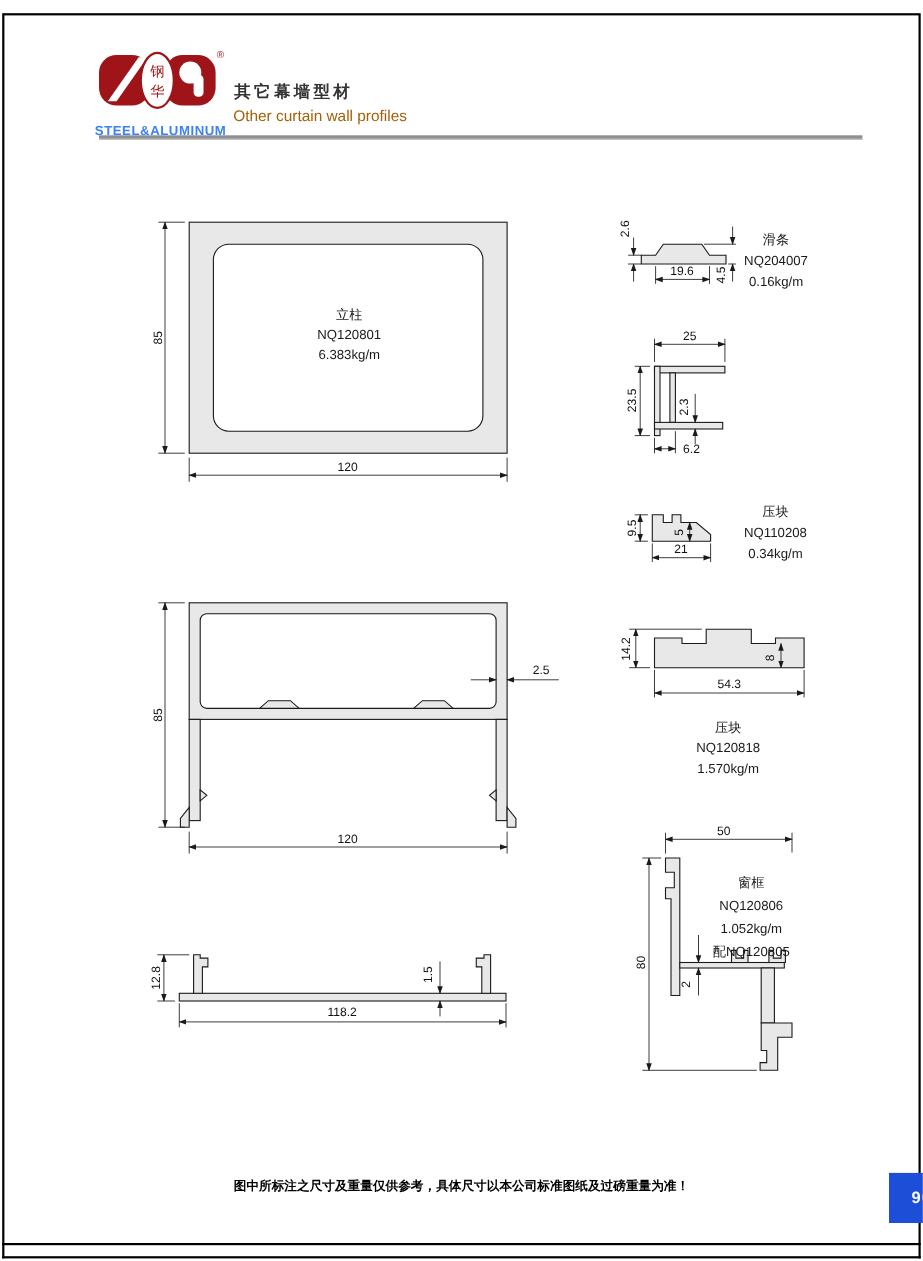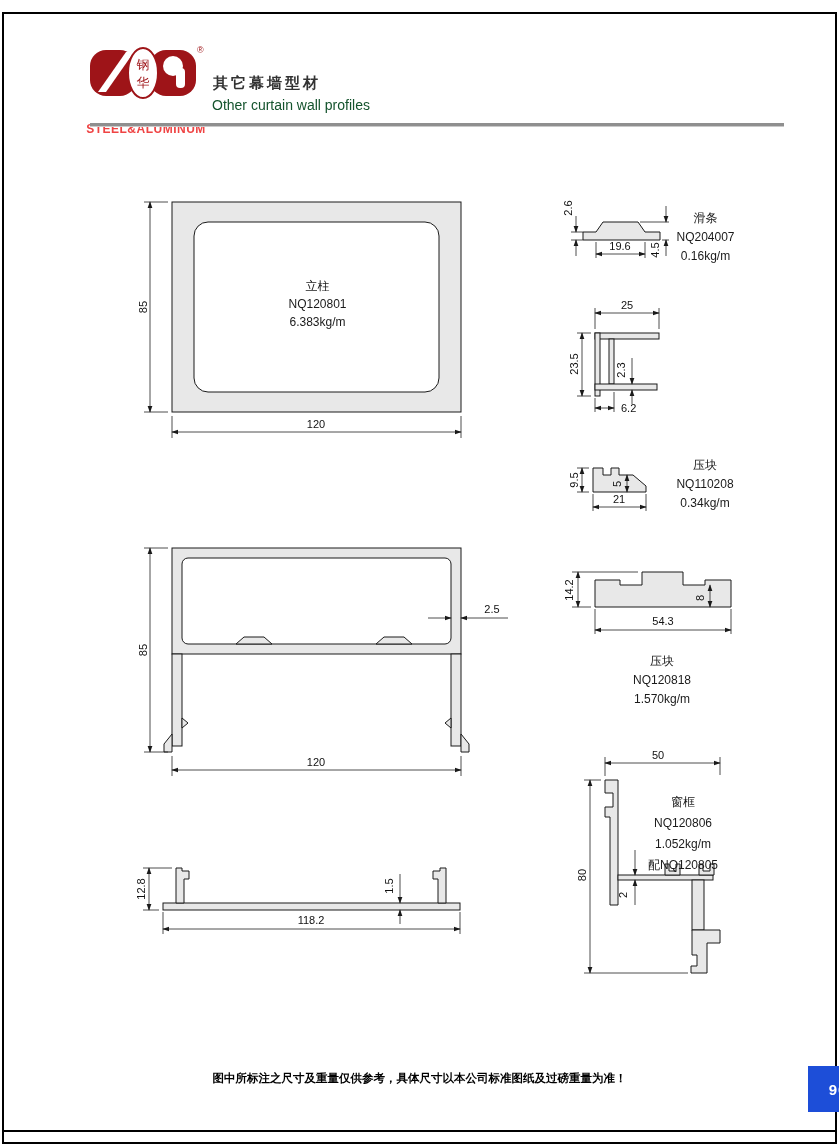--- a/index.html
+++ b/index.html
@@ -8,22 +8,22 @@
   .frame{position:absolute;left:2px;top:12px;width:831px;height:1116px;border:2px solid #000;}
   .frame-bottom{position:absolute;left:2px;top:1130px;width:831px;height:12px;border:2px solid #000;border-top:none;}
   svg.draw{position:absolute;overflow:visible;}
   .prof{fill:#e8e8e8;stroke:#1a1a1a;stroke-width:1;}
   .cavity{fill:#ffffff;stroke:#1a1a1a;stroke-width:1;}
   .dl{stroke:#222;stroke-width:0.8;fill:none;}
   .dt{font-size:11px;fill:#111;font-family:"Liberation Sans","DejaVu Sans",sans-serif;}
   .lbl{position:absolute;text-align:center;font-size:12px;line-height:19px;color:#1a1a1a;}
   .lbl span{display:block;}
   .title-zh{position:absolute;left:213px;top:74px;font-size:15px;font-weight:bold;letter-spacing:3px;color:#333;}
-  .title-en{position:absolute;left:212px;top:97px;font-size:14px;color:#14532d;}
-  .brand{position:absolute;left:84px;top:122px;width:124px;text-align:center;font-size:12px;font-weight:bold;color:#ef4444;letter-spacing:0.5px;}
+  .title-en{position:absolute;left:212px;top:97px;font-size:14px;color:#a16207;}
+  .brand{position:absolute;left:84px;top:112px;width:124px;text-align:center;font-size:12px;font-weight:bold;color:#3b82f6;letter-spacing:0.5px;}
   .rule{position:absolute;left:90px;top:123px;width:694px;height:3px;background:#8f8f8f;border-bottom:1px solid #c9c9c9;}
   .note{position:absolute;left:0;right:0;top:1071px;text-align:center;font-size:11.5px;font-weight:bold;color:#000;}
   .pagetab{position:absolute;left:808px;top:1066px;width:60px;height:46px;background:#1d4ed8;
            clip-path:polygon(0 0,100% 0,100% 62%,74% 100%,0 100%);
            display:flex;align-items:center;justify-content:center;
            color:#fff;font-weight:bold;font-size:15px;letter-spacing:1px;}
   .reg{position:absolute;left:197px;top:45px;font-size:9px;color:#9e1418;}
 </style>
 </head>
 <body>

